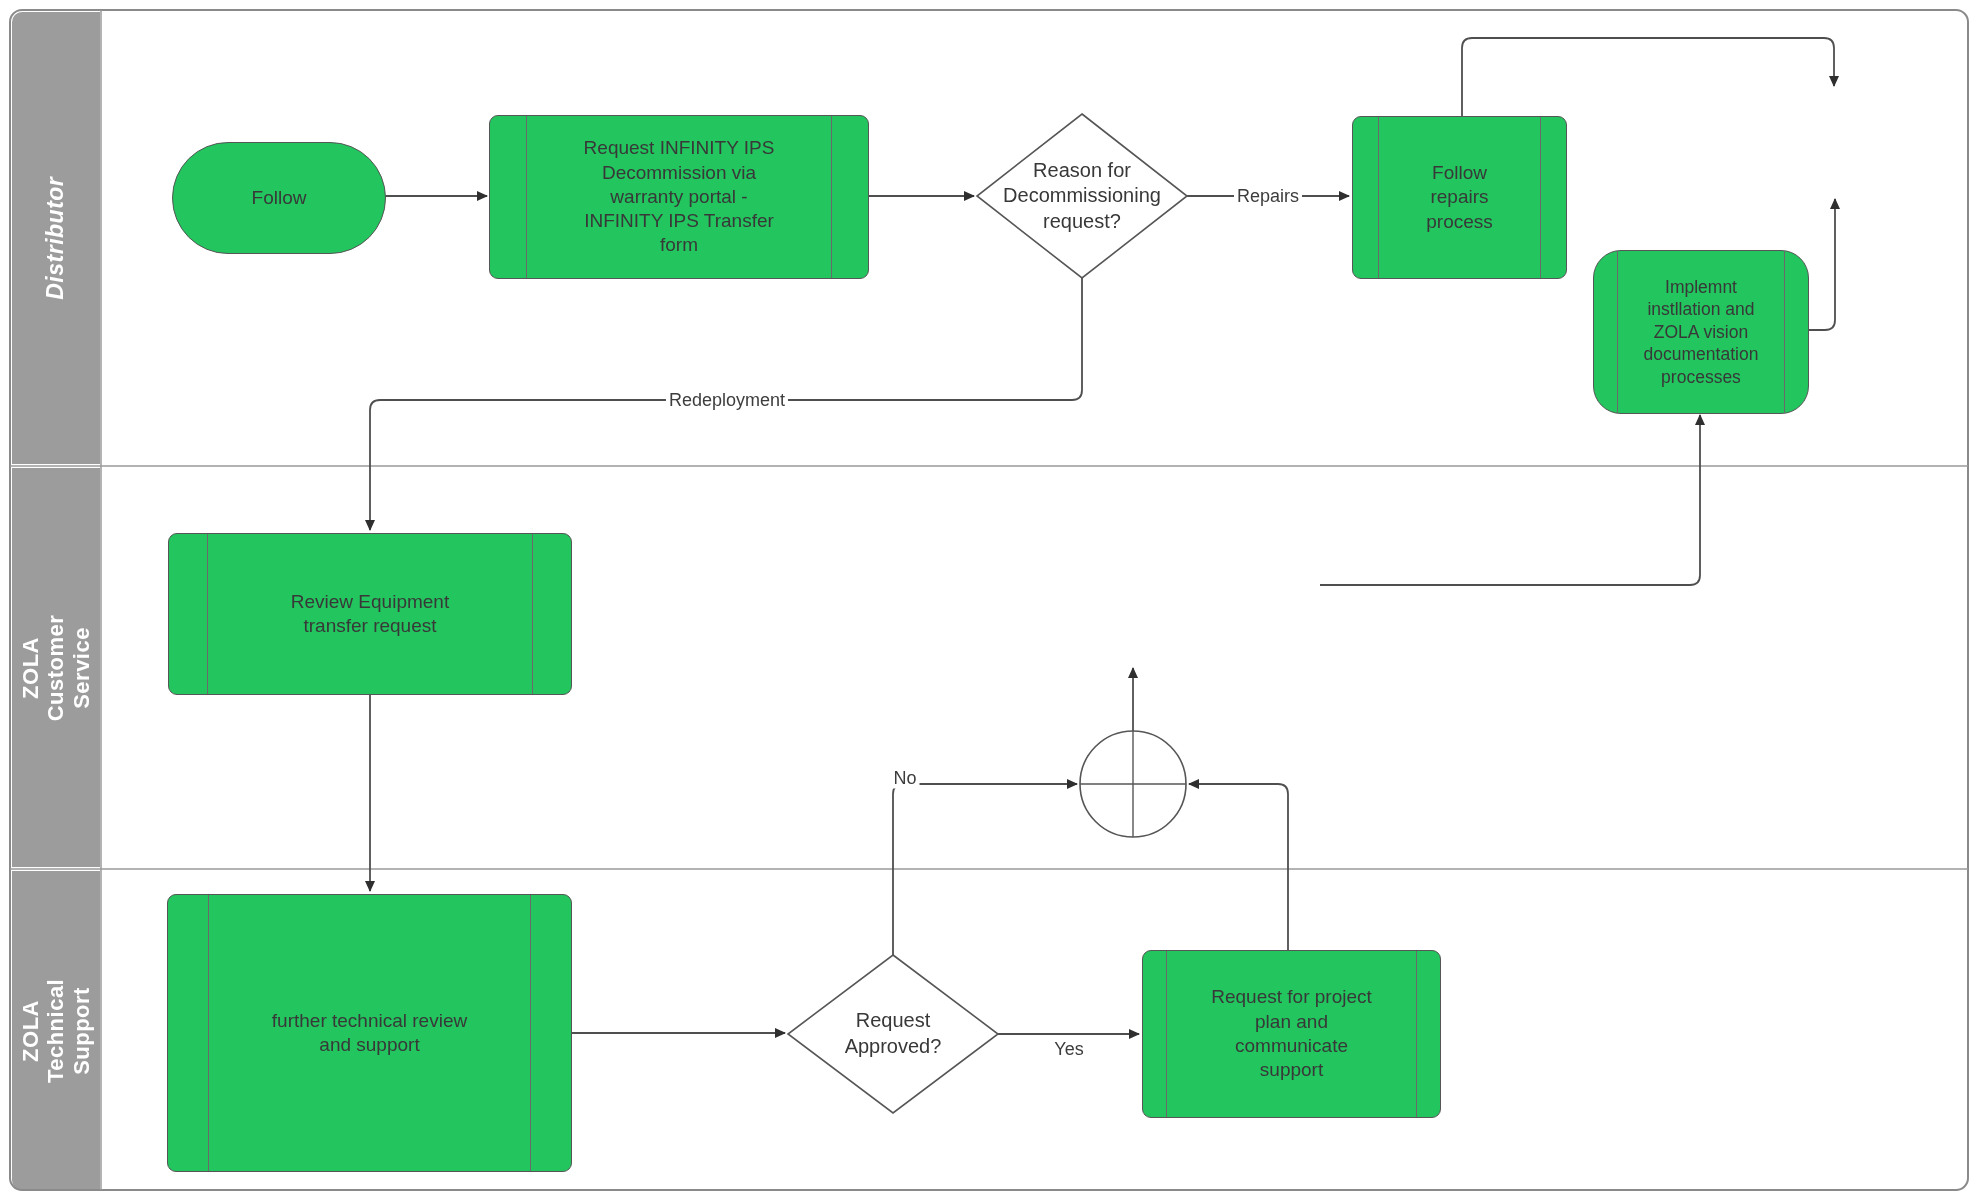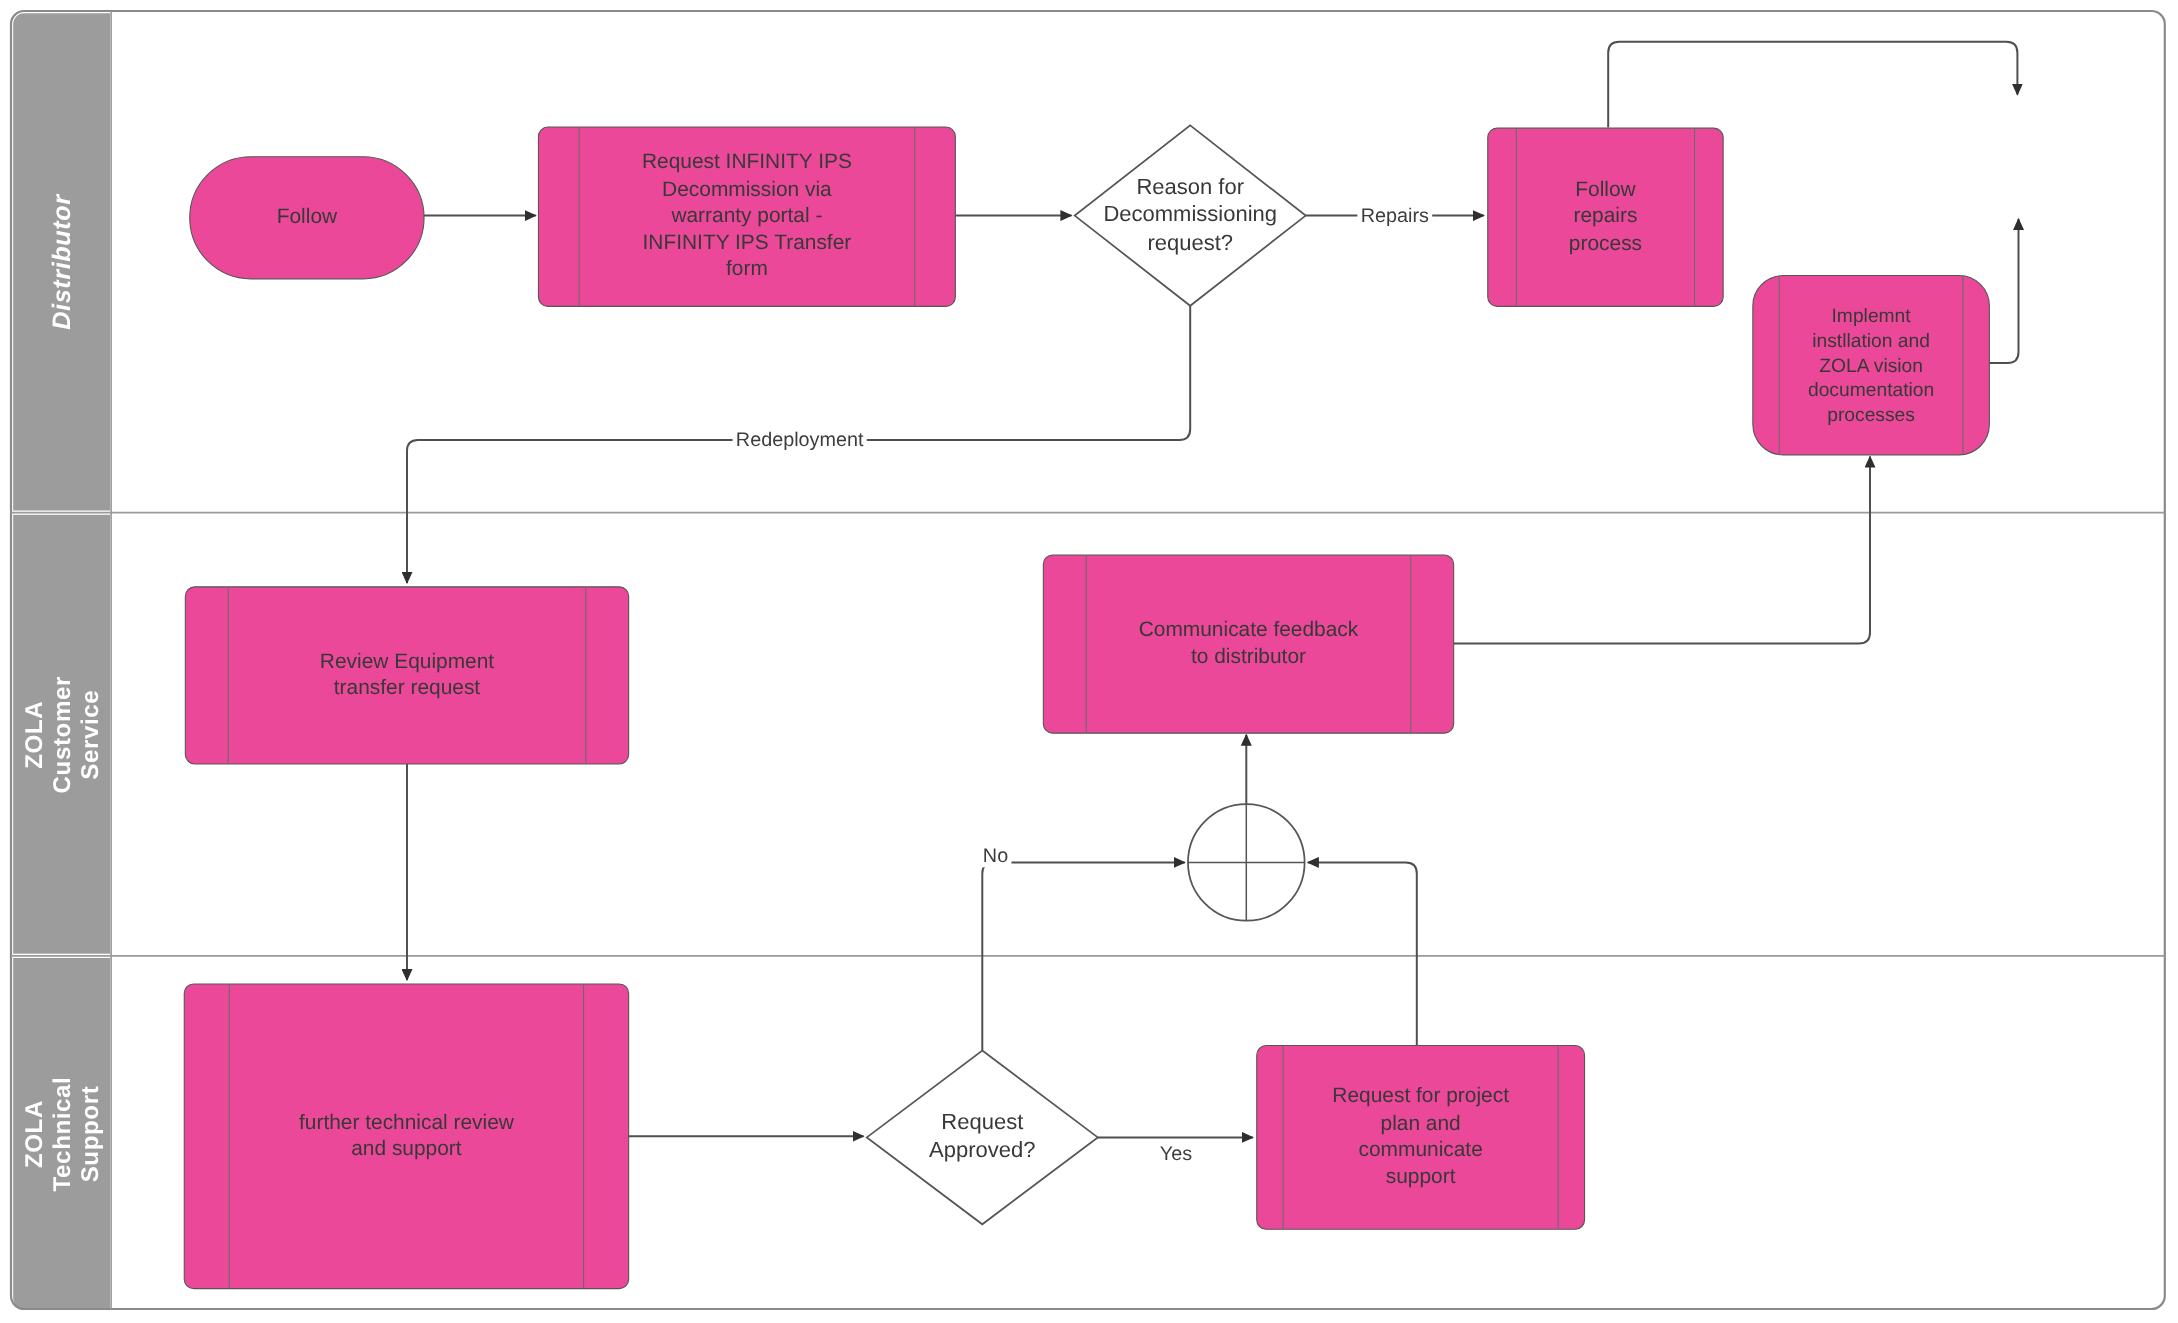--- a/index.html
+++ b/index.html
@@ -34,21 +34,21 @@
   
   .node{
     position:absolute;
     display:flex;align-items:center;justify-content:center;
     text-align:center;
     white-space:pre-line;
     font-size:19px;line-height:1.28;
     z-index:2;
   }
   .shape{
-    background:#ec4899;
+    background:#22c55e;
     border:1.6px solid #565656;
   }
   .stadium{border-radius:60px;}
   .process{border-radius:9px;}
   .process::before,.process::after{
     content:"";position:absolute;top:0;bottom:0;width:0;
     border-left:1.3px solid #6a6a6a;
   }
   .process::before{left:var(--inset,26px);}
   .process::after{right:var(--inset,26px);}
@@ -163,24 +163,20 @@
 ZOLA vision
 documentation
 processes</span>
   </div>
 
   <div class="node shape process" style="left:168px;top:533px;width:402px;height:160px;--inset:38px;">
     <span>Review Equipment
 transfer request</span>
   </div>
 
-  <div class="node shape process" style="left:948px;top:504px;width:372px;height:161px;--inset:38px;">
-    <span>Communicate  feedback
-to distributor</span>
-  </div>
 
   <div class="node shape process" style="left:167px;top:894px;width:403px;height:276px;--inset:40px;">
     <span>further technical review
 and support</span>
   </div>
 
   <div class="node diamond-text" style="left:788px;top:955px;width:210px;height:158px;">
     <span>Request
 Approved?</span>
   </div>

